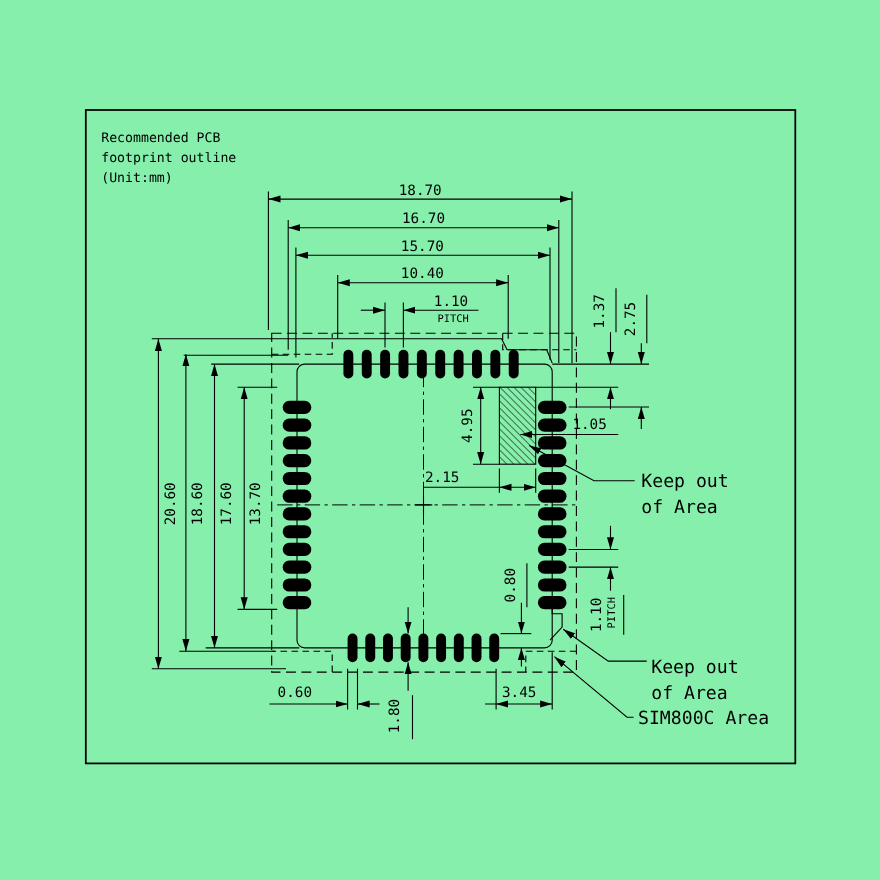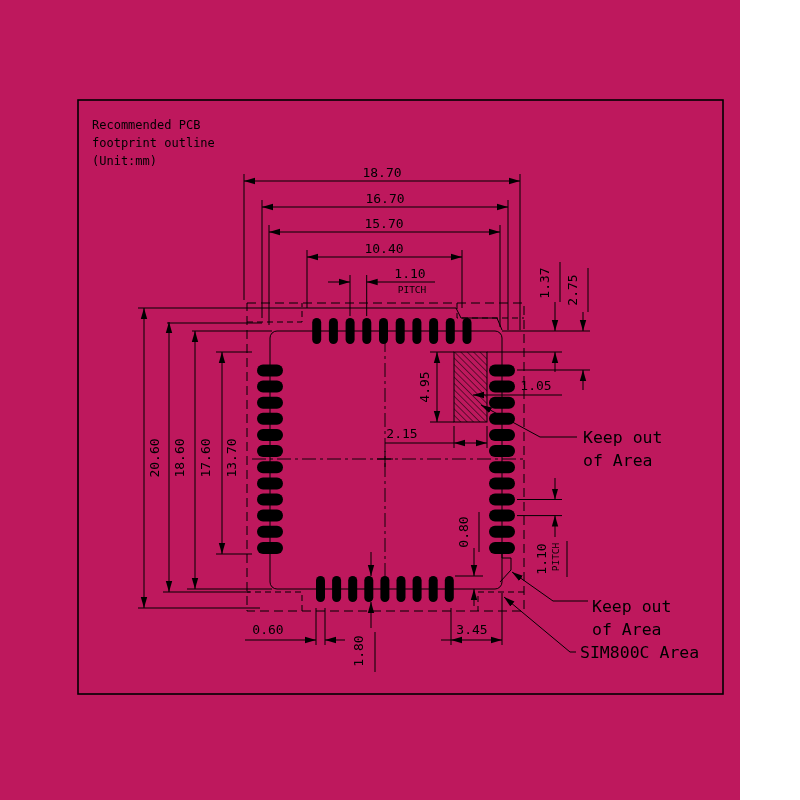--- a/index.html
+++ b/index.html
@@ -1,16 +1,16 @@
 <!DOCTYPE html>
 <html><head>
 <meta charset="utf-8">
 <style>
   html,body{margin:0;padding:0;background:#fff;width:800px;height:800px;}
-  #stage{position:relative;width:740px;height:800px;background:#be185d;}
+  #stage{position:relative;width:800px;height:800px;background:#86efac;}
   svg{position:absolute;left:0;top:0;}
   .ln{stroke:#000;stroke-width:1;fill:none;}
   .ln2{stroke:#000;stroke-width:1.6;fill:none;}
   .dash{stroke:#000;stroke-width:1;fill:none;stroke-dasharray:9 5;}
   .dash2{stroke:#000;stroke-width:1;fill:none;stroke-dasharray:6 4;}
   .cl{stroke:#000;stroke-width:0.9;fill:none;stroke-dasharray:14 4 3 4;}
   .pad{fill:#000;stroke:none;}
   text{font-family:"DejaVu Sans Mono","Liberation Mono",monospace;fill:#000;}
   .dim{font-size:13px;text-anchor:middle;}
   .dimS{font-size:9.5px;text-anchor:middle;}

